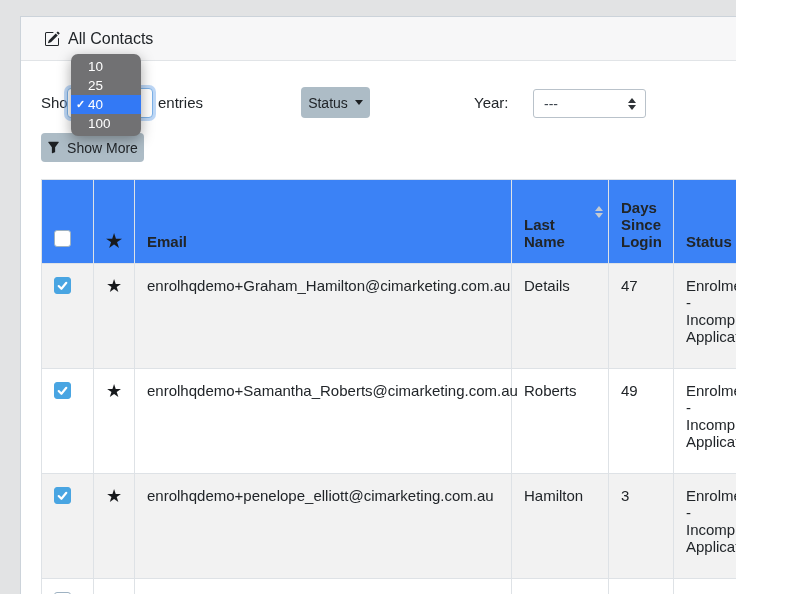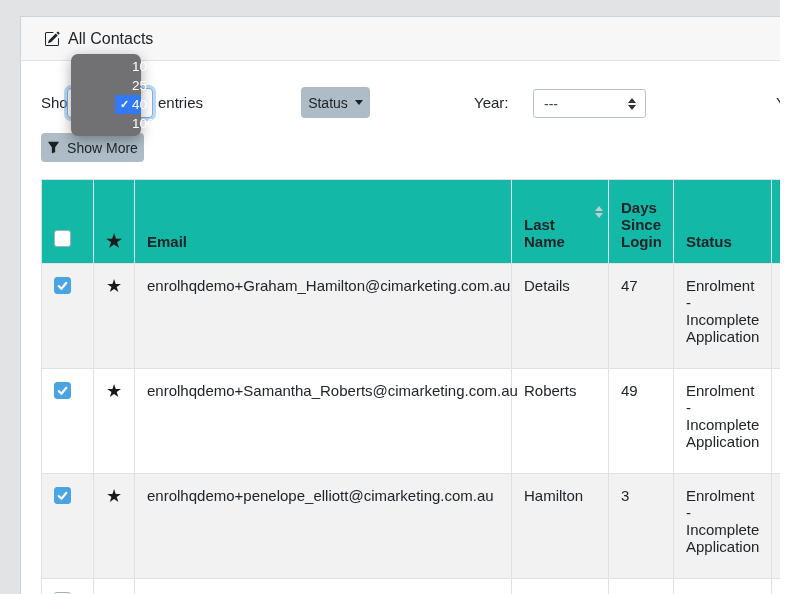--- a/index.html
+++ b/index.html
@@ -1,17 +1,17 @@
 <!DOCTYPE html>
 <html><head>
 <meta charset="utf-8">
 <style>
   html,body{margin:0;padding:0;}
   .viewport{position:relative;width:736px;height:594px;background:#e2e3e4;overflow:hidden;
-    font-family:"Liberation Sans",sans-serif;color:#212529;padding-left:44px;}
+    font-family:"Liberation Sans",sans-serif;color:#212529;}
   .card{position:absolute;left:20px;top:16px;width:880px;height:760px;background:#fff;
     border:1px solid #ccd3da;box-sizing:border-box;}
   .card-header{height:43px;background:#f7f7f8;border-bottom:1px solid #e1e4e7;display:flex;
     align-items:center;padding-left:23px;gap:8px;font-size:16px;}
   .card-header svg{flex:0 0 auto;}
   .card-body{position:relative;}
 
   .lbl{position:absolute;font-size:15px;white-space:nowrap;}
   .show-lbl{left:20px;top:33px;}
   .entries-lbl{left:137px;top:33px;}
@@ -32,30 +32,30 @@
     border-radius:3px;background:#fff;display:flex;align-items:center;justify-content:space-between;
     padding:0 9px 0 10px;font-size:14px;color:#3f4750;box-sizing:border-box;cursor:pointer;}
   .updown{display:flex;flex-direction:column;gap:2px;}
   .updown i{width:0;height:0;border-left:4px solid transparent;border-right:4px solid transparent;}
   .updown .up{border-bottom:5px solid #2f3337;}
   .updown .down{border-top:5px solid #2f3337;}
 
   .popup{position:absolute;left:50px;top:-7px;width:70px;background:#717173;border-radius:7px;
     box-shadow:0 4px 14px rgba(0,0,0,.35);padding:3px 0;z-index:40;box-sizing:border-box;}
   .popup-item{position:relative;height:19px;display:flex;align-items:center;padding-left:17px;
-    color:#fff;font-size:13.5px;font-weight:500;cursor:pointer;margin-left:44px;}
+    color:#fff;font-size:13.5px;font-weight:500;cursor:pointer;}
   .popup-item.selected{background:#3379f5;}
   .popup-item .check{position:absolute;left:5px;font-size:11px;display:none;font-weight:700;}
   .popup-item.selected .check{display:block;}
 
   .contacts-table{position:absolute;left:20px;top:118px;border-collapse:collapse;table-layout:fixed;
     width:850px;background:#fff;font-size:15px;}
   .contacts-table th,.contacts-table td{border:1px solid #dee2e6;}
   .contacts-table thead th{height:84px;vertical-align:bottom;text-align:left;padding:10px 12px 13px;
-    font-weight:700;box-sizing:border-box;position:relative;background:#14b8a6;}
+    font-weight:700;box-sizing:border-box;position:relative;background:#3b82f6;}
   .contacts-table tbody td{height:105px;vertical-align:top;padding:13px 12px;box-sizing:border-box;}
   .contacts-table tbody tr:nth-child(odd){background:#f2f2f2;}
   td.email-cell{white-space:nowrap;margin-left:40px;}
   .cb{display:inline-block;width:17px;height:17px;border:1px solid #9eb2c2;border-radius:3px;
     background:#fff;box-sizing:border-box;cursor:pointer;}
   .cb svg{display:none;margin:1px;}
   .cb.checked{background:#49a5e2;border-color:#49a5e2;}
   .cb.checked svg{display:block;}
   .star{font-size:18px;color:#17191c;line-height:1;cursor:pointer;}
   .star-col{text-align:center;}

